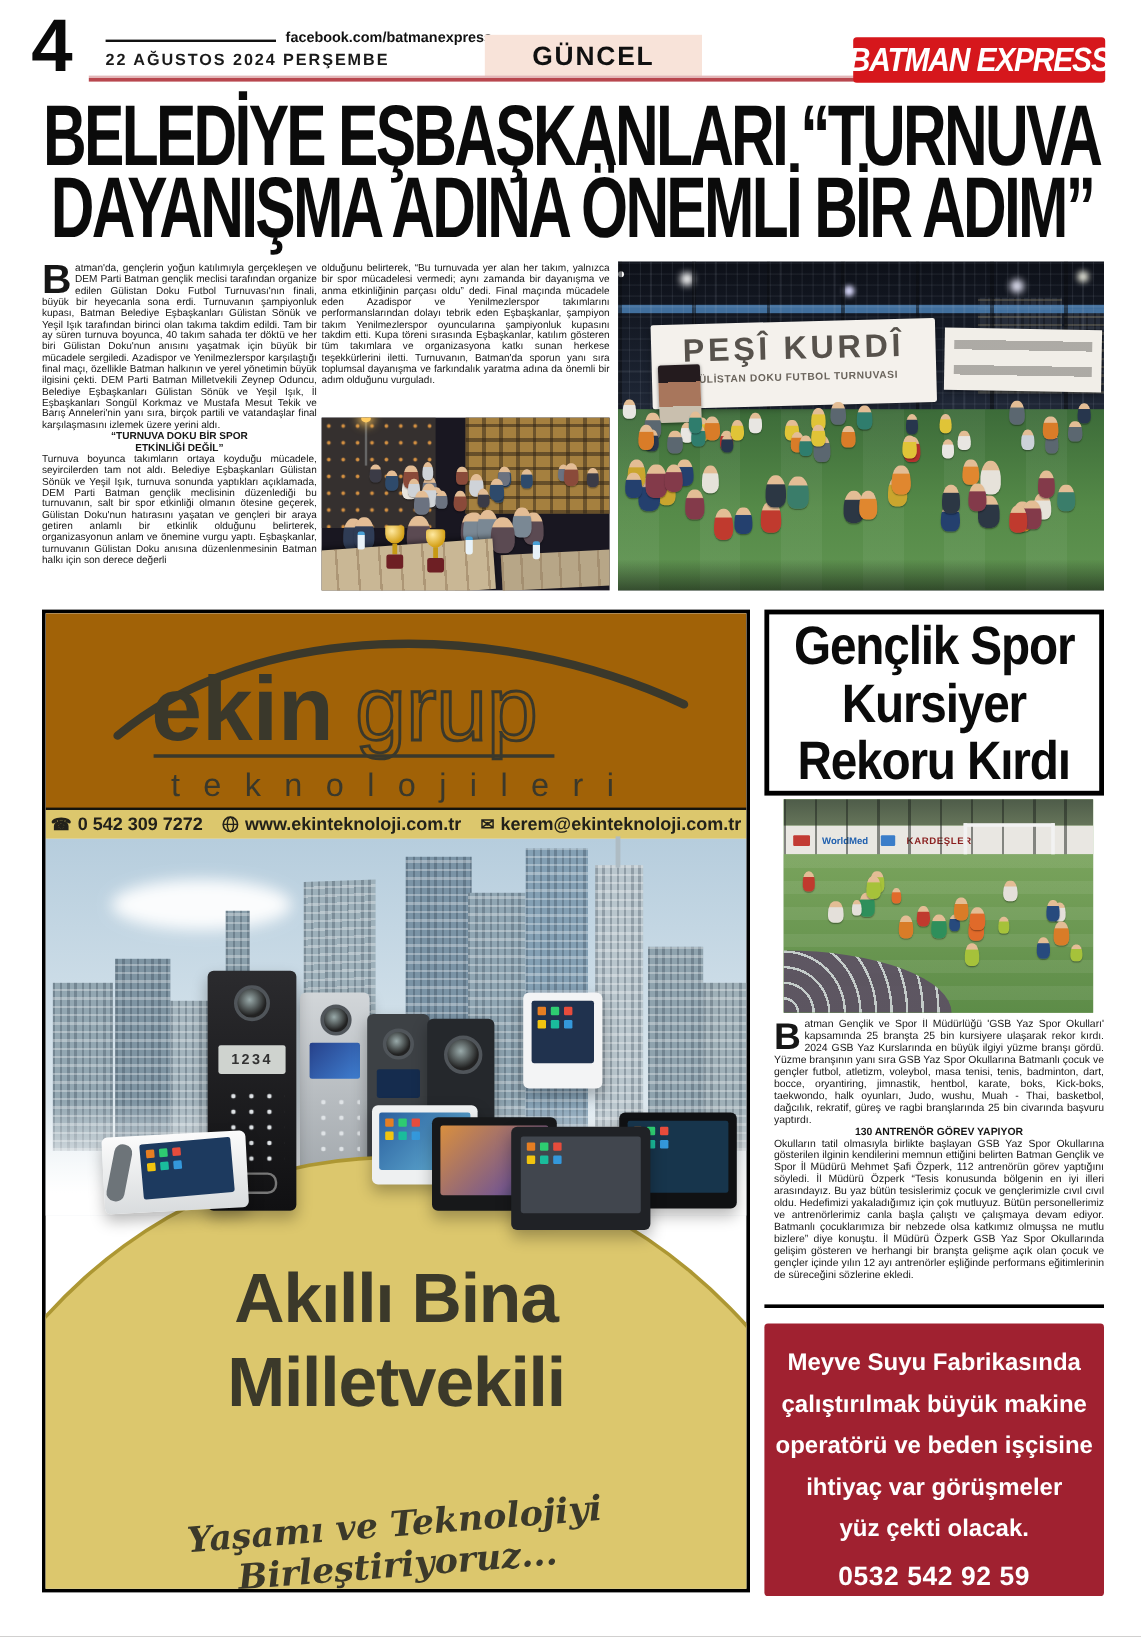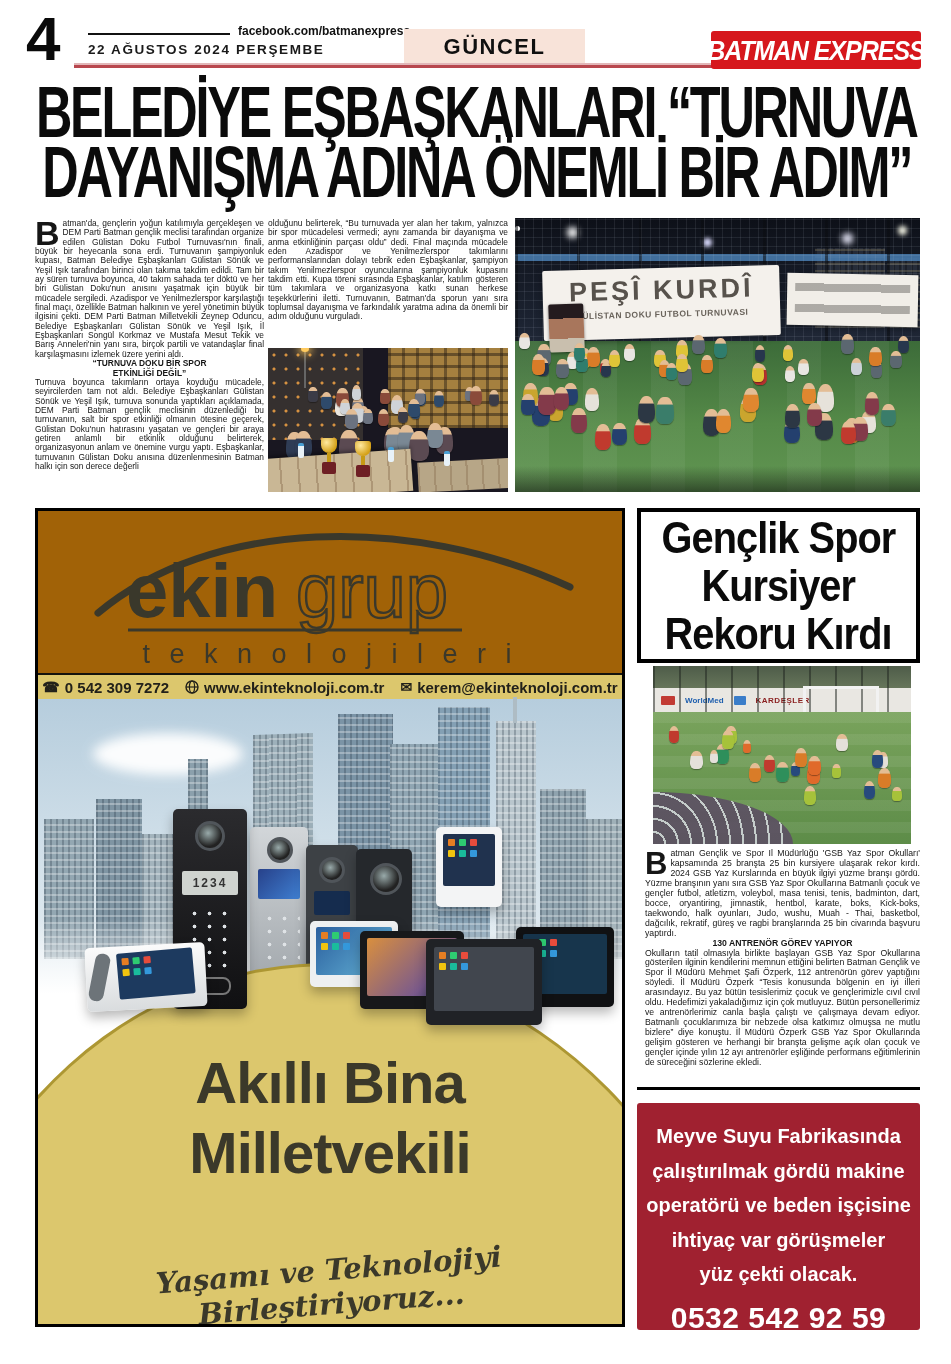--- a/index.html
+++ b/index.html
@@ -103,21 +103,21 @@
   .sport-head{left:637px;top:508px;width:283px;height:155px;border:4px solid #000;box-sizing:border-box;background:#fff;display:flex;flex-direction:column;align-items:center;justify-content:center;}
   .sport-head span{font-size:41px;font-weight:900;letter-spacing:-1px;line-height:48px;white-space:nowrap;transform:scale(.97,1.1);color:#0b0b0b;}
   .sport-body{left:645px;top:849px;width:275px;height:238px;font-size:8.7px;line-height:9.95px;}
   .sport-body .dropcap{font-size:31px;line-height:28px;}
   .sport-rule{left:637px;top:1087px;width:283px;height:3px;background:#000;}
 
   
   .classified{left:637px;top:1103px;width:283px;height:227px;background:#a02130;border-radius:3px;color:#fff;
     display:flex;flex-direction:column;align-items:center;padding-top:16px;box-sizing:border-box;}
   .classified .line{font-size:20px;font-weight:700;line-height:34.5px;white-space:nowrap;}
-  .classified .phone{margin-top:9px;font-size:30px;font-weight:700;letter-spacing:.5px;}
+  .classified .phone{margin-top:9px;font-size:22px;font-weight:700;letter-spacing:.5px;}
 </style>
 </head>
 <body>
 
 <div class="page">
 
   <div class="abs pagenum">4</div>
   <div class="abs fb-rule"></div>
   <div class="abs fb-text">facebook.com/batmanexpress</div>
   <div class="abs date-text">22 AĞUSTOS 2024 PERŞEMBE</div>
@@ -434,20 +434,20 @@
 
   <div class="abs news sport-body">
     <span class="dropcap">B</span><span>atman Gençlik ve Spor İl Müdürlüğü 'GSB Yaz Spor Okulları' kapsamında 25 branşta 25 bin kursiyere ulaşarak rekor kırdı. 2024 GSB Yaz Kurslarında en büyük ilgiyi yüzme branşı gördü. Yüzme branşının yanı sıra GSB Yaz Spor Okullarına Batmanlı çocuk ve gençler futbol, atletizm, voleybol, masa tenisi, tenis, badminton, dart, bocce, oryantiring, jimnastik, hentbol, karate, boks, Kick-boks, taekwondo, halk oyunları, Judo, wushu, Muah - Thai, basketbol, dağcılık, rekratif, güreş ve ragbi branşlarında 25 bin civarında başvuru yaptırdı.</span>
     <div class="subhead">130 ANTRENÖR GÖREV YAPIYOR</div>
     <span>Okulların tatil olmasıyla birlikte başlayan GSB Yaz Spor Okullarına gösterilen ilginin kendilerini memnun ettiğini belirten Batman Gençlik ve Spor İl Müdürü Mehmet Şafi Özperk, 112 antrenörün görev yaptığını söyledi. İl Müdürü Özperk “Tesis konusunda bölgenin en iyi illeri arasındayız. Bu yaz bütün tesislerimiz çocuk ve gençlerimizle cıvıl cıvıl oldu. Hedefimizi yakaladığımız için çok mutluyuz. Bütün personellerimiz ve antrenörlerimiz canla başla çalıştı ve çalışmaya devam ediyor. Batmanlı çocuklarımıza bir nebzede olsa katkımız olmuşsa ne mutlu bizlere” diye konuştu. İl Müdürü Özperk GSB Yaz Spor Okullarında gelişim gösteren ve herhangi bir branşta gelişme açık olan çocuk ve gençler içinde yılın 12 ayı antrenörler eşliğinde performans eğitimlerinin de süreceğini sözlerine ekledi.</span>
   </div>
   <div class="abs sport-rule"></div>
 
   <div class="abs classified">
     <div class="line">Meyve Suyu Fabrikasında</div>
-    <div class="line">çalıştırılmak gördü makine</div>
+    <div class="line">çalıştırılmak büyük makine</div>
     <div class="line">operatörü ve beden işçisine</div>
     <div class="line">ihtiyaç var görüşmeler</div>
     <div class="line">yüz çekti olacak.</div>
     <div class="phone">0532 542 92 59</div>
   </div>
 
 </div>
 
 </body></html>

